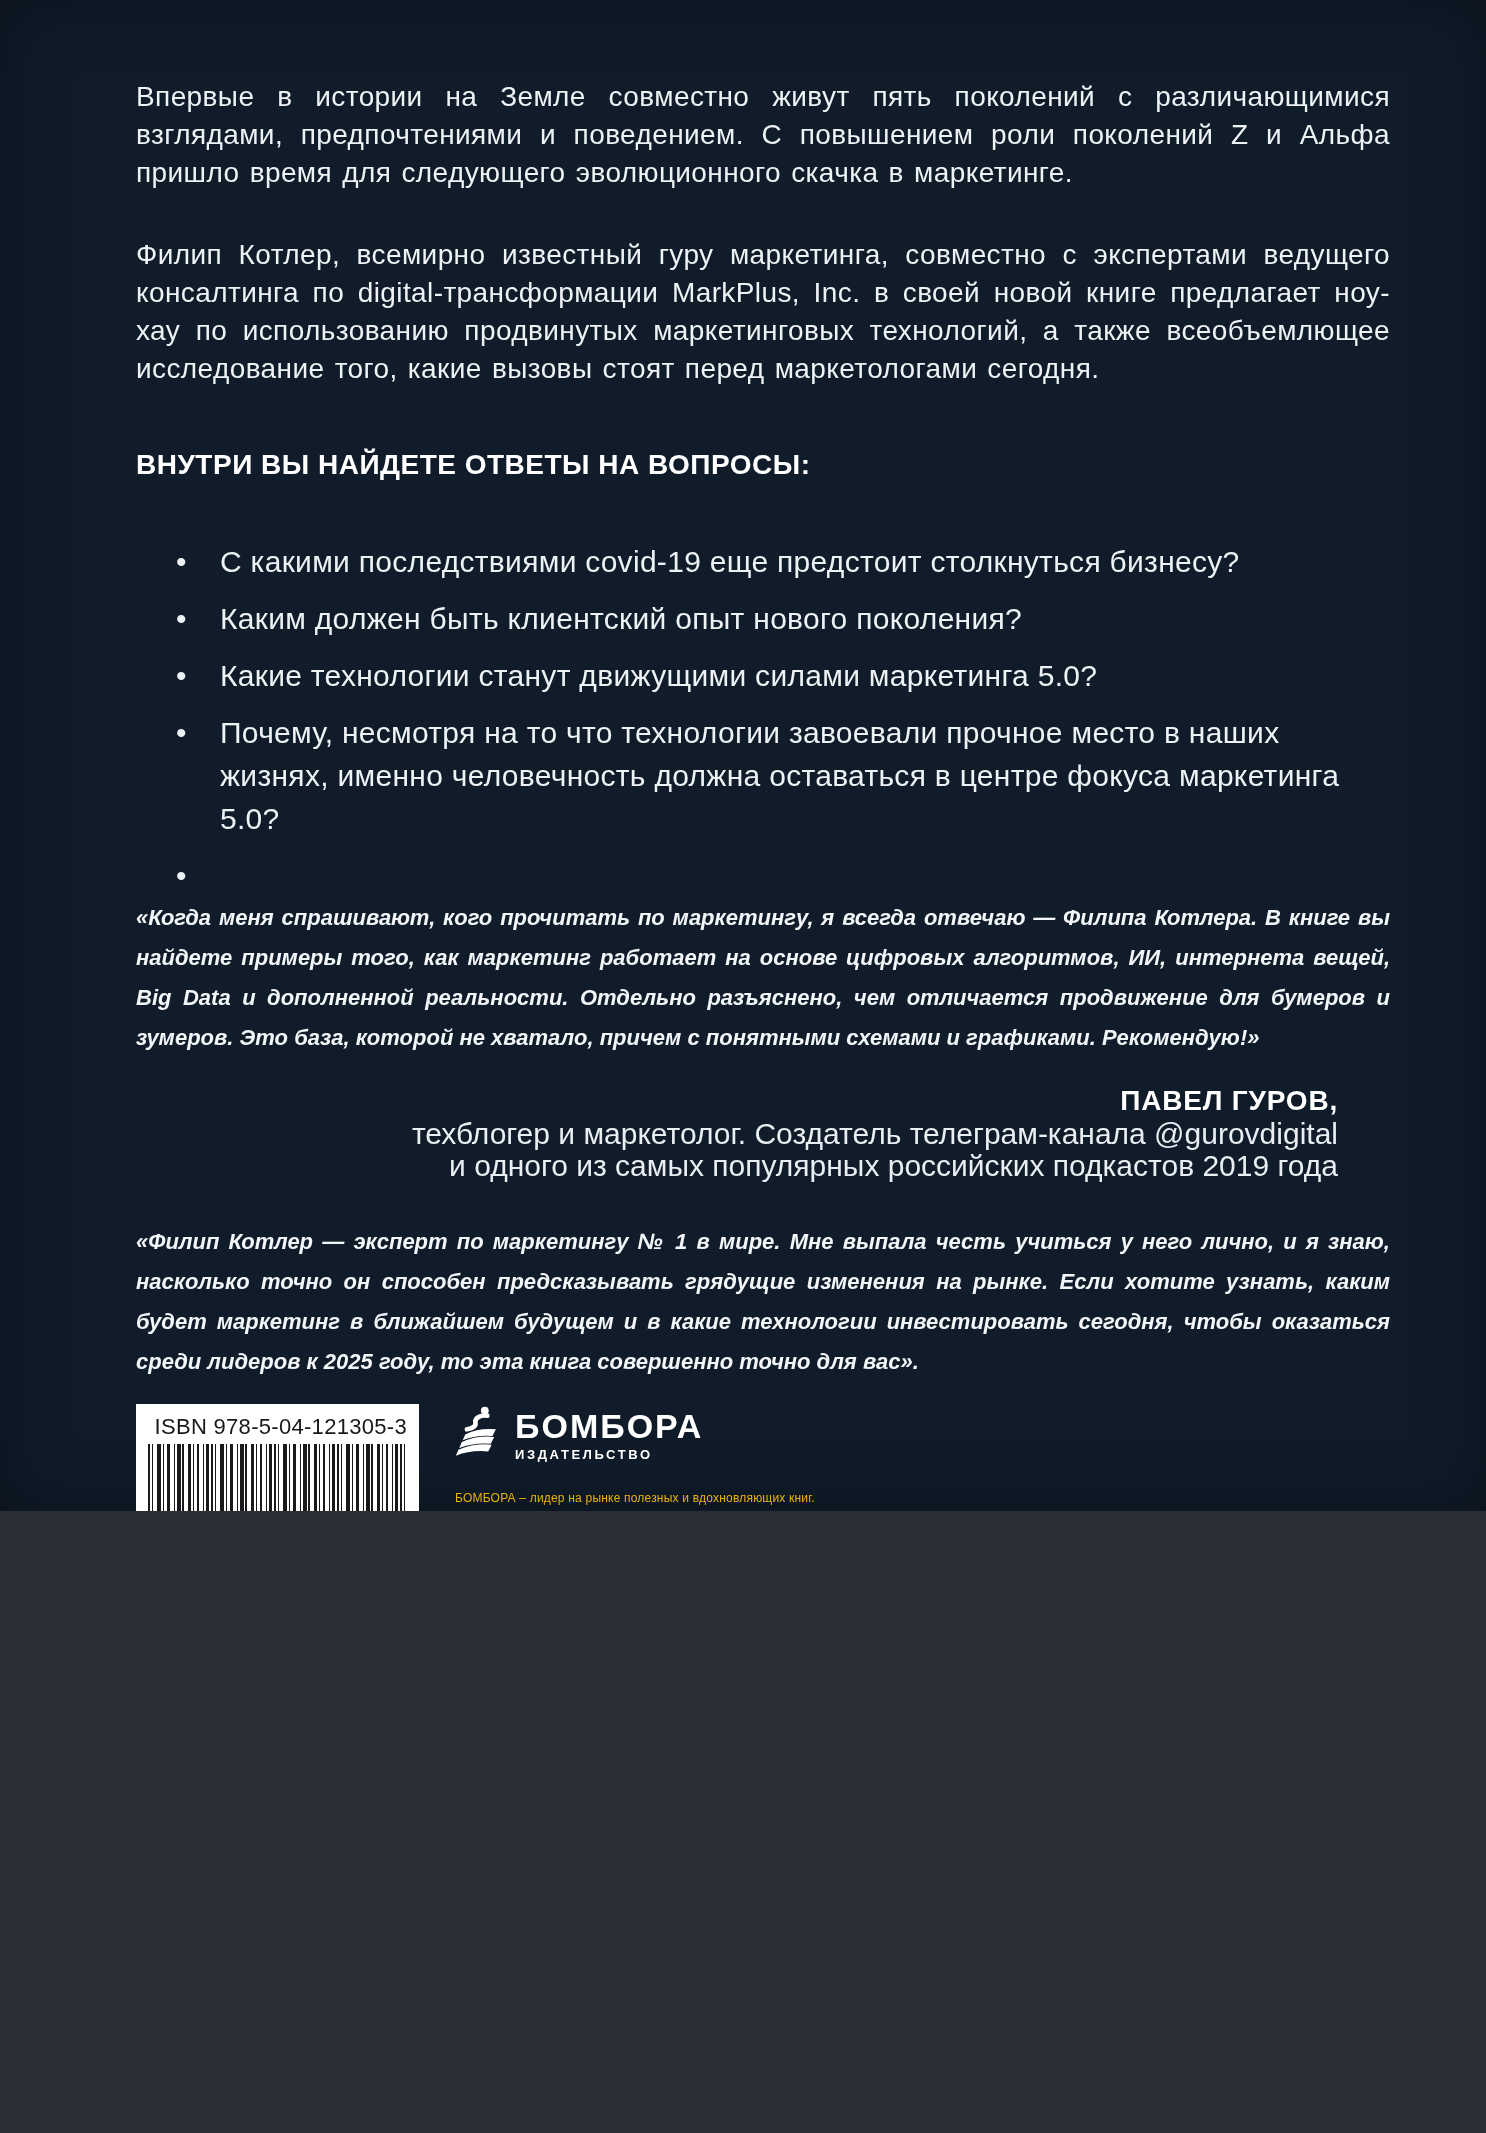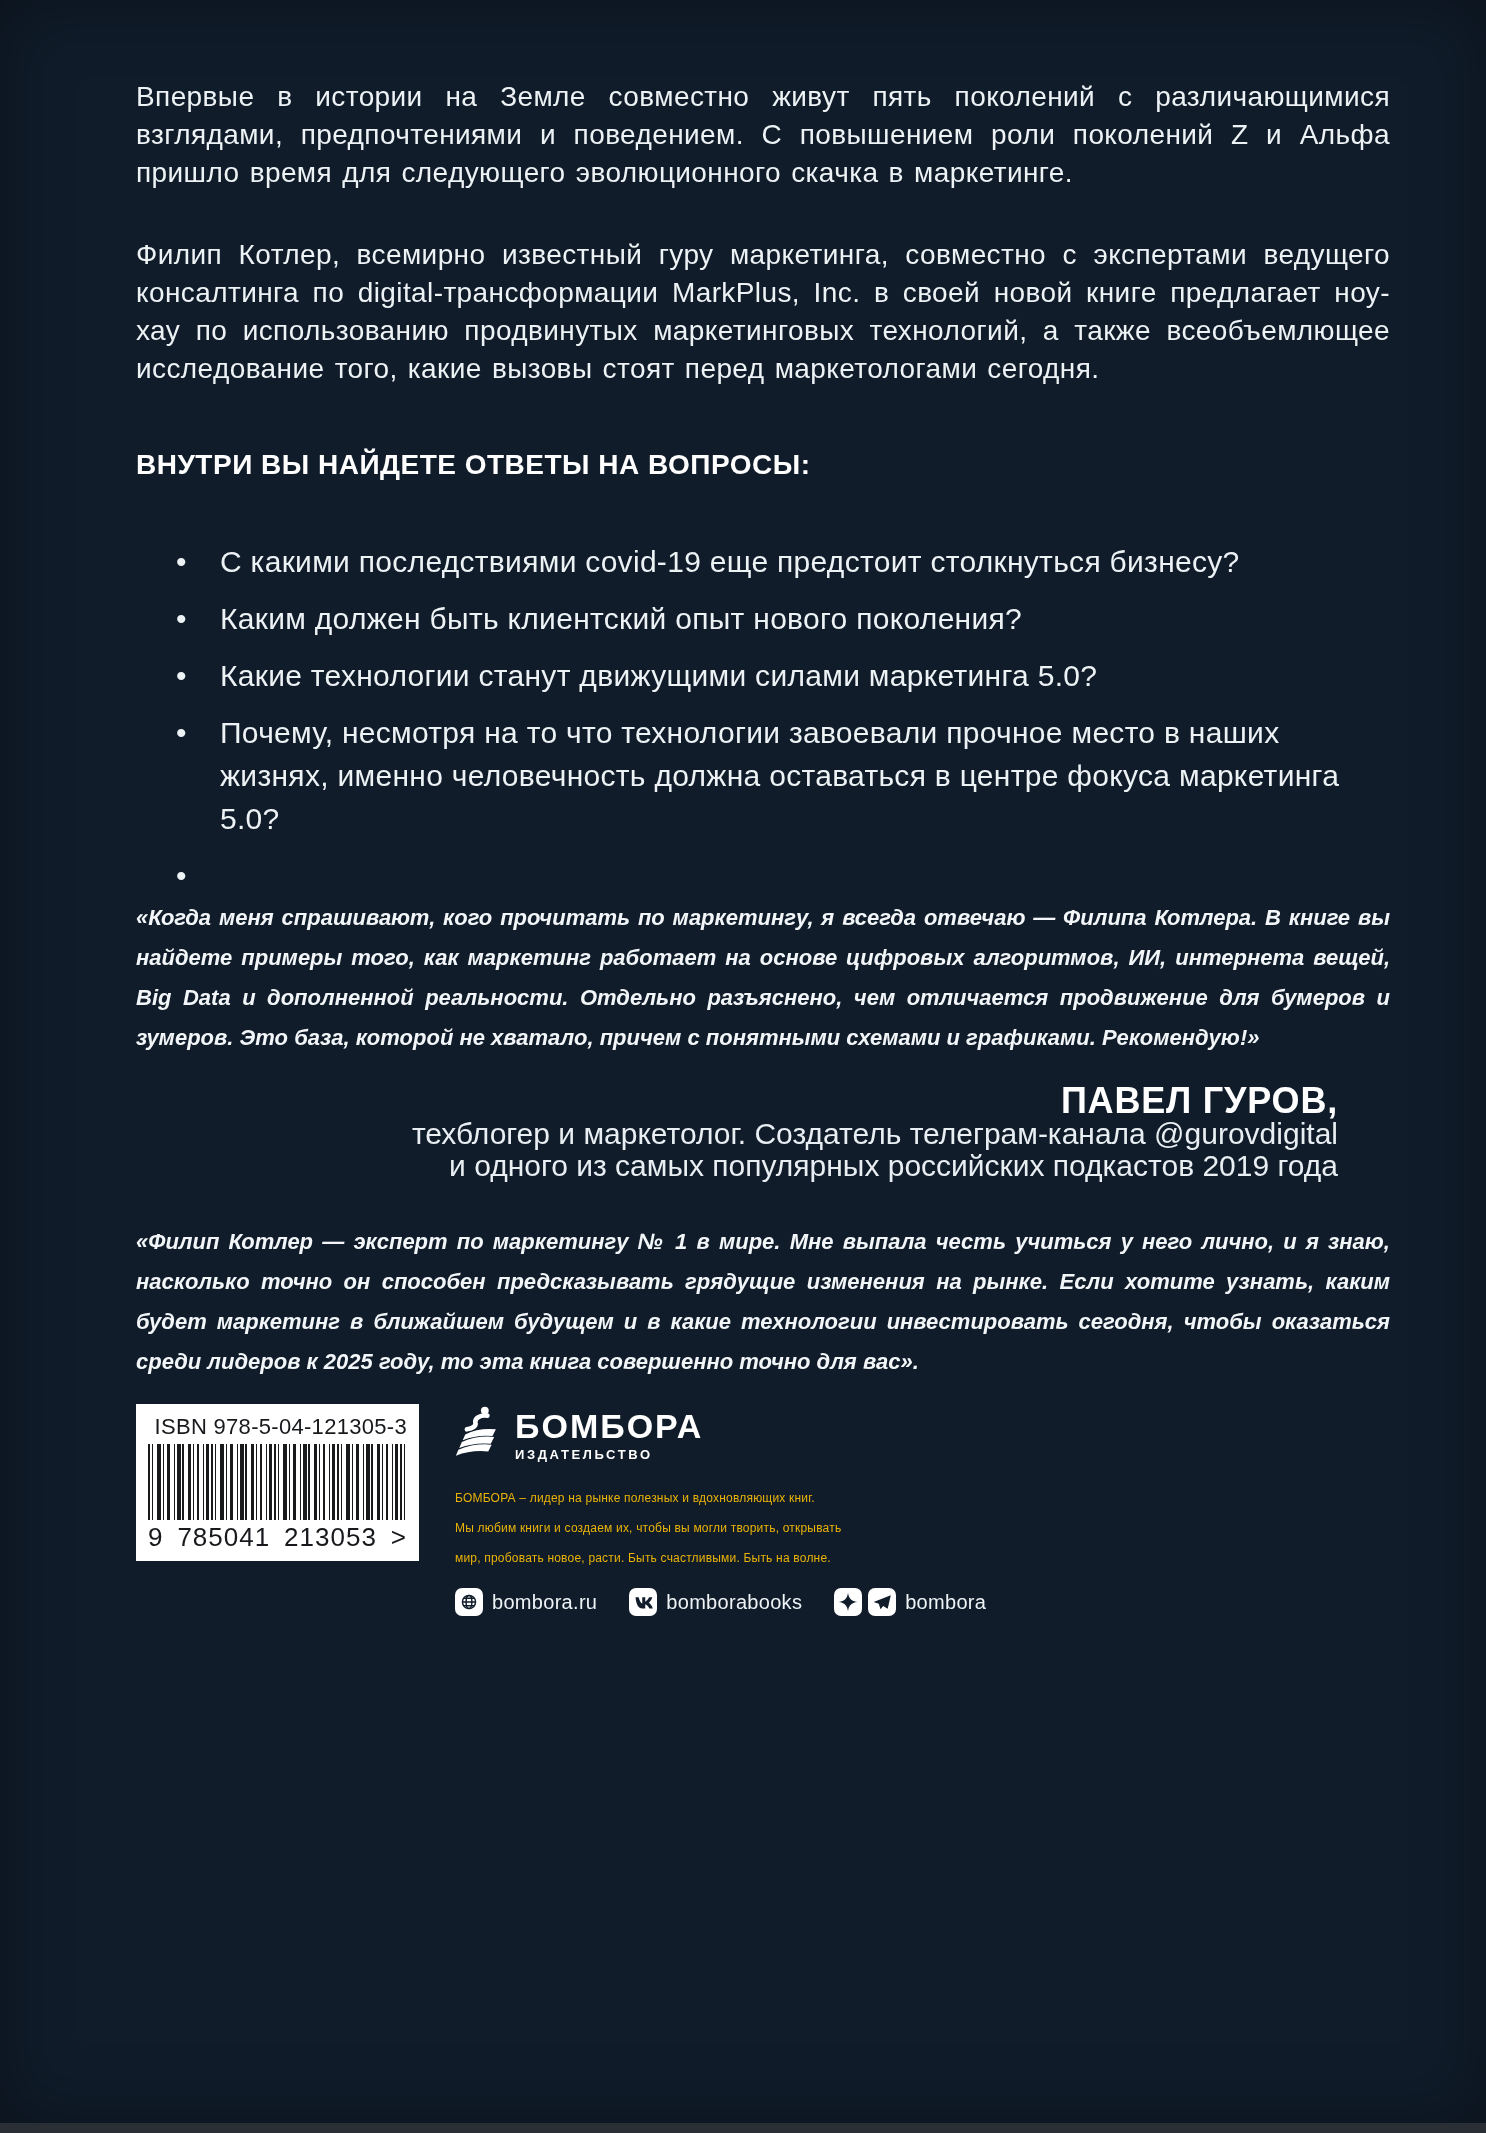--- a/index.html
+++ b/index.html
@@ -1,18 +1,18 @@
 <!DOCTYPE html>
 <html><head>
 <meta charset="utf-8">
 <style>
   html,body{margin:0;padding:0;background:#2a2f36;}
   .page{
     position:relative;
-    width:1486px;height:2123px;
+    width:1486px;height:1511px;
     margin:0 auto;
     background:#101c2a;
     color:#eef3f6;
     font-family:"Liberation Sans","DejaVu Sans",sans-serif;
     overflow:hidden;
     box-shadow:inset 0 0 70px rgba(0,0,0,.35);
     box-sizing:border-box;
     padding:78px 96px 0 136px;
   }
   
@@ -60,21 +60,21 @@
     font-style:italic;
     letter-spacing:0;
     text-align:justify;
     color:#f2f6f8;
   }
   .quote.second{margin-top:40px;}
   
   .attrib{margin:26px 52px 0 0;text-align:right;}
   .attrib.second{margin-top:24px;}
   .attr-name{
-    font-size:36px;line-height:34px;font-weight:bold;
+    font-size:28px;line-height:34px;font-weight:bold;
     letter-spacing:.8px;color:#ffffff;
   }
   .attr-line{font-size:30px;line-height:32px;color:#e8eef2;}
   
   .footer{
     margin-top:22px;
     display:flex;align-items:flex-start;
   }
   .barcode-box{
     width:259px;

